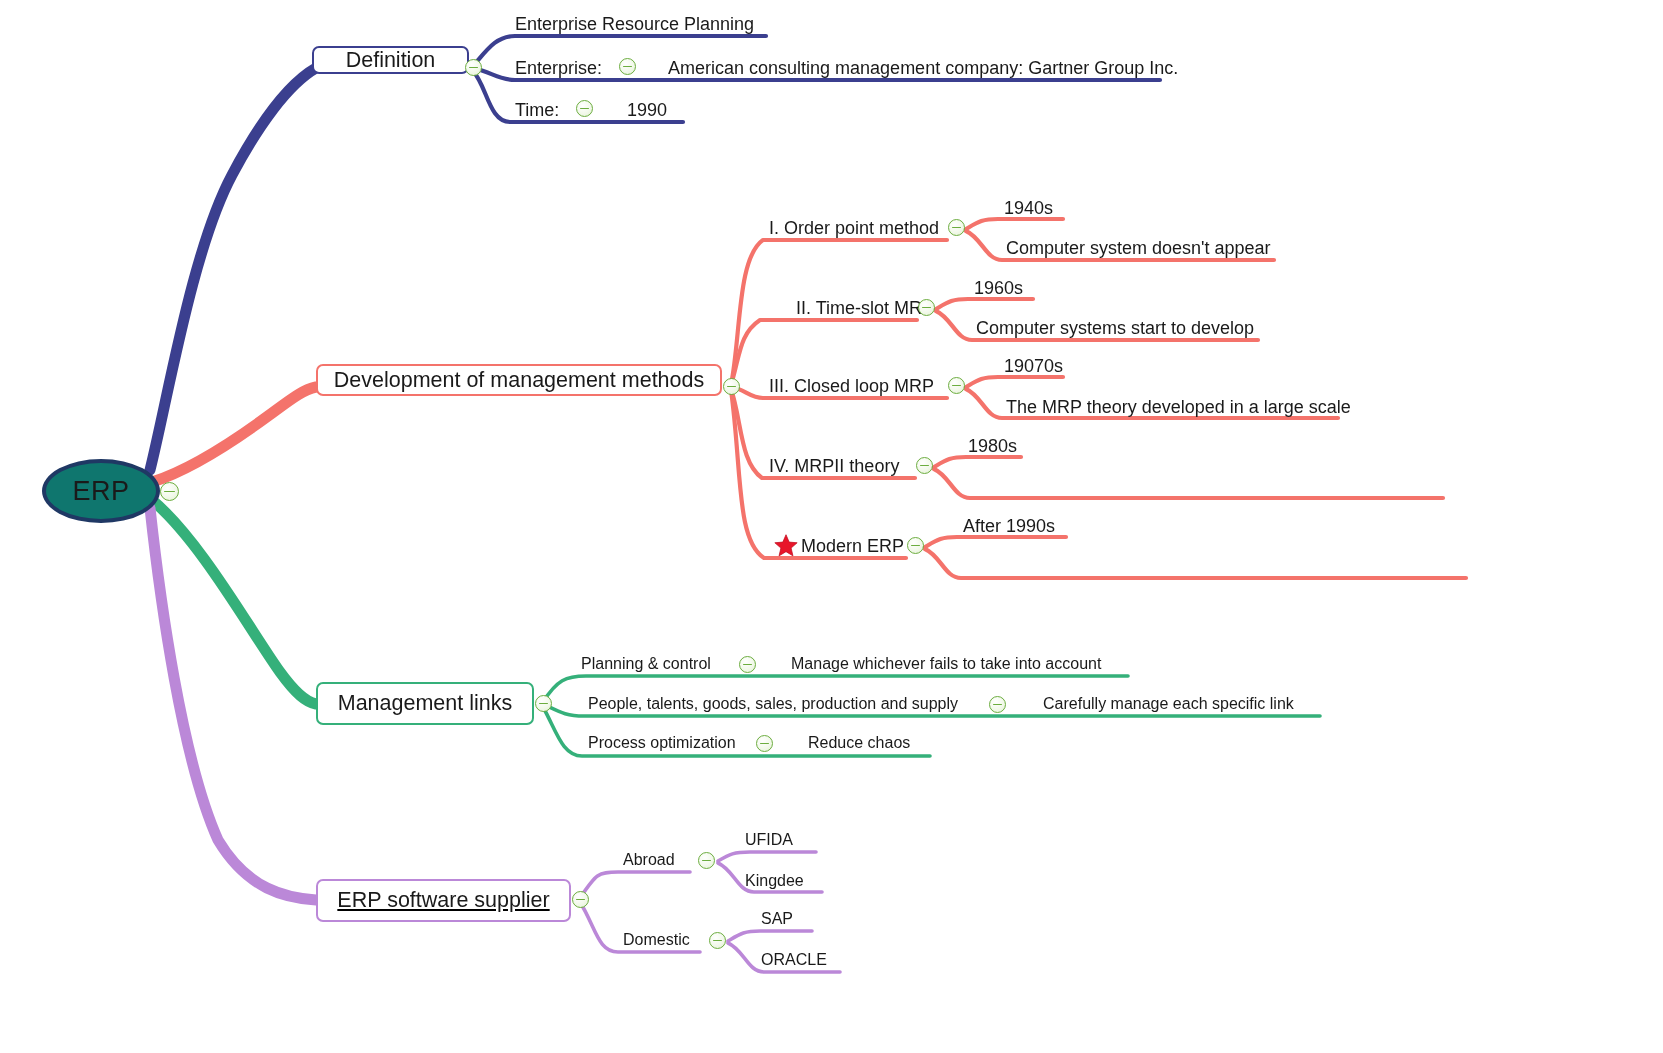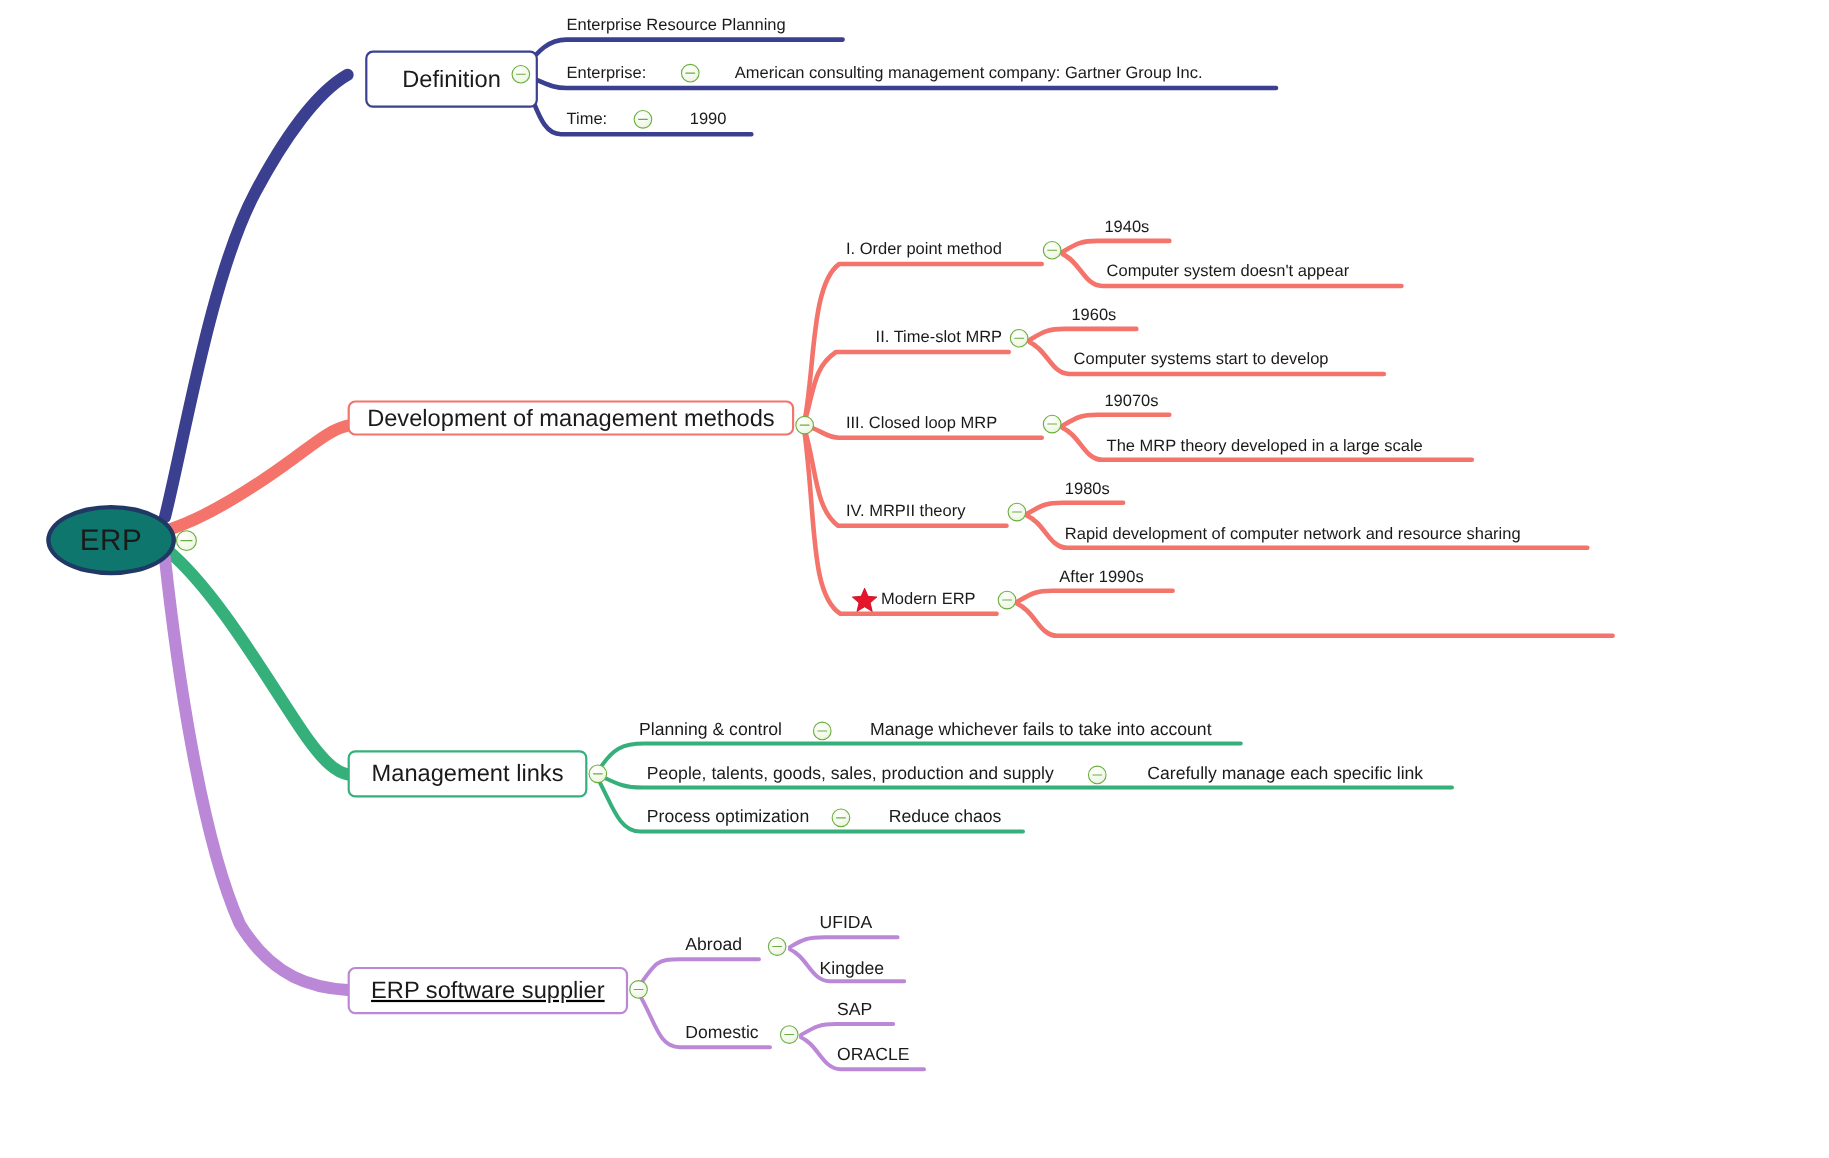--- a/index.html
+++ b/index.html
@@ -60,21 +60,21 @@
   }
   .topic.t-def   { border-color: #3b3f8f; }
   .topic.t-dev   { border-color: #f4736b; }
   .topic.t-mgmt  { border-color: #35b07a; }
   .topic.t-sup   { border-color: #bb88d8; text-decoration: underline; }
 
   
   .node-text {
     position: absolute;
     white-space: nowrap;
-    font-size: 15px;
+    font-size: 18px;
     color: #1a1a1a;
     z-index: 4;
     line-height: 1;
   }
   .node-text.small { font-size: 16px; }
 
   
   .toggle {
     position: absolute;
     width: 17px; height: 17px;
@@ -151,21 +151,21 @@
       <path stroke="#bb88d8" stroke-width="3.6" d="M 728 941 C 740 934 744 931 760 931 L 812 931"></path>
       <path stroke="#bb88d8" stroke-width="3.6" d="M 728 943 C 744 950 748 972 764 972 L 840 972"></path>
     </g>
   </svg>
 
   <div class="root-node">
     <span class="root-label">ERP</span>
   </div>
   <div class="toggle big" style="left:160px; top:482px;"></div>
 
-  <div class="topic t-def" style="left:332px; top:46px; width:157px; height:52px;">
+  <div class="topic t-def" style="left:312px; top:46px; width:157px; height:28px;">
     <span class="topic-label">Definition</span>
   </div>
   <div class="toggle" style="left:465px; top:59px;"></div>
 
   <div class="node-text" style="left:515px; top:15px;">Enterprise Resource Planning</div>
 
   <div class="node-text" style="left:515px; top:59px;">Enterprise:</div>
   <div class="toggle" style="left:619px; top:58px;"></div>
   <div class="node-text" style="left:668px; top:59px;">American consulting management company: Gartner Group Inc.</div>
 
@@ -189,21 +189,20 @@
   <div class="node-text" style="left:976px; top:319px;">Computer systems start to develop</div>
 
   <div class="node-text" style="left:769px; top:377px;">III. Closed loop MRP</div>
   <div class="toggle" style="left:948px; top:377px;"></div>
   <div class="node-text" style="left:1004px; top:357px;">19070s</div>
   <div class="node-text" style="left:1006px; top:398px;">The MRP theory developed in a large scale</div>
 
   <div class="node-text" style="left:769px; top:457px;">IV. MRPII theory</div>
   <div class="toggle" style="left:916px; top:457px;"></div>
   <div class="node-text" style="left:968px; top:437px;">1980s</div>
-  <div class="node-text" style="left:968px; top:478px;">Rapid development of computer network and resource sharing</div>
 
   <svg class="star-icon" style="left:773px; top:533px;" viewBox="0 0 24 24">
     <path d="M12 1.6 L14.9 8.4 L22.3 9.0 L16.7 13.9 L18.4 21.1 L12 17.2 L5.6 21.1 L7.3 13.9 L1.7 9.0 L9.1 8.4 Z" fill="#e8152a" stroke="#c10f20" stroke-width="0.7"></path>
   </svg>
   <div class="node-text" style="left:801px; top:537px;">Modern ERP</div>
   <div class="toggle" style="left:907px; top:537px;"></div>
   <div class="node-text" style="left:963px; top:517px;">After 1990s</div>
 
   <div class="topic t-mgmt" style="left:316px; top:682px; width:218px; height:43px;">
     <span class="topic-label">Management links</span>

